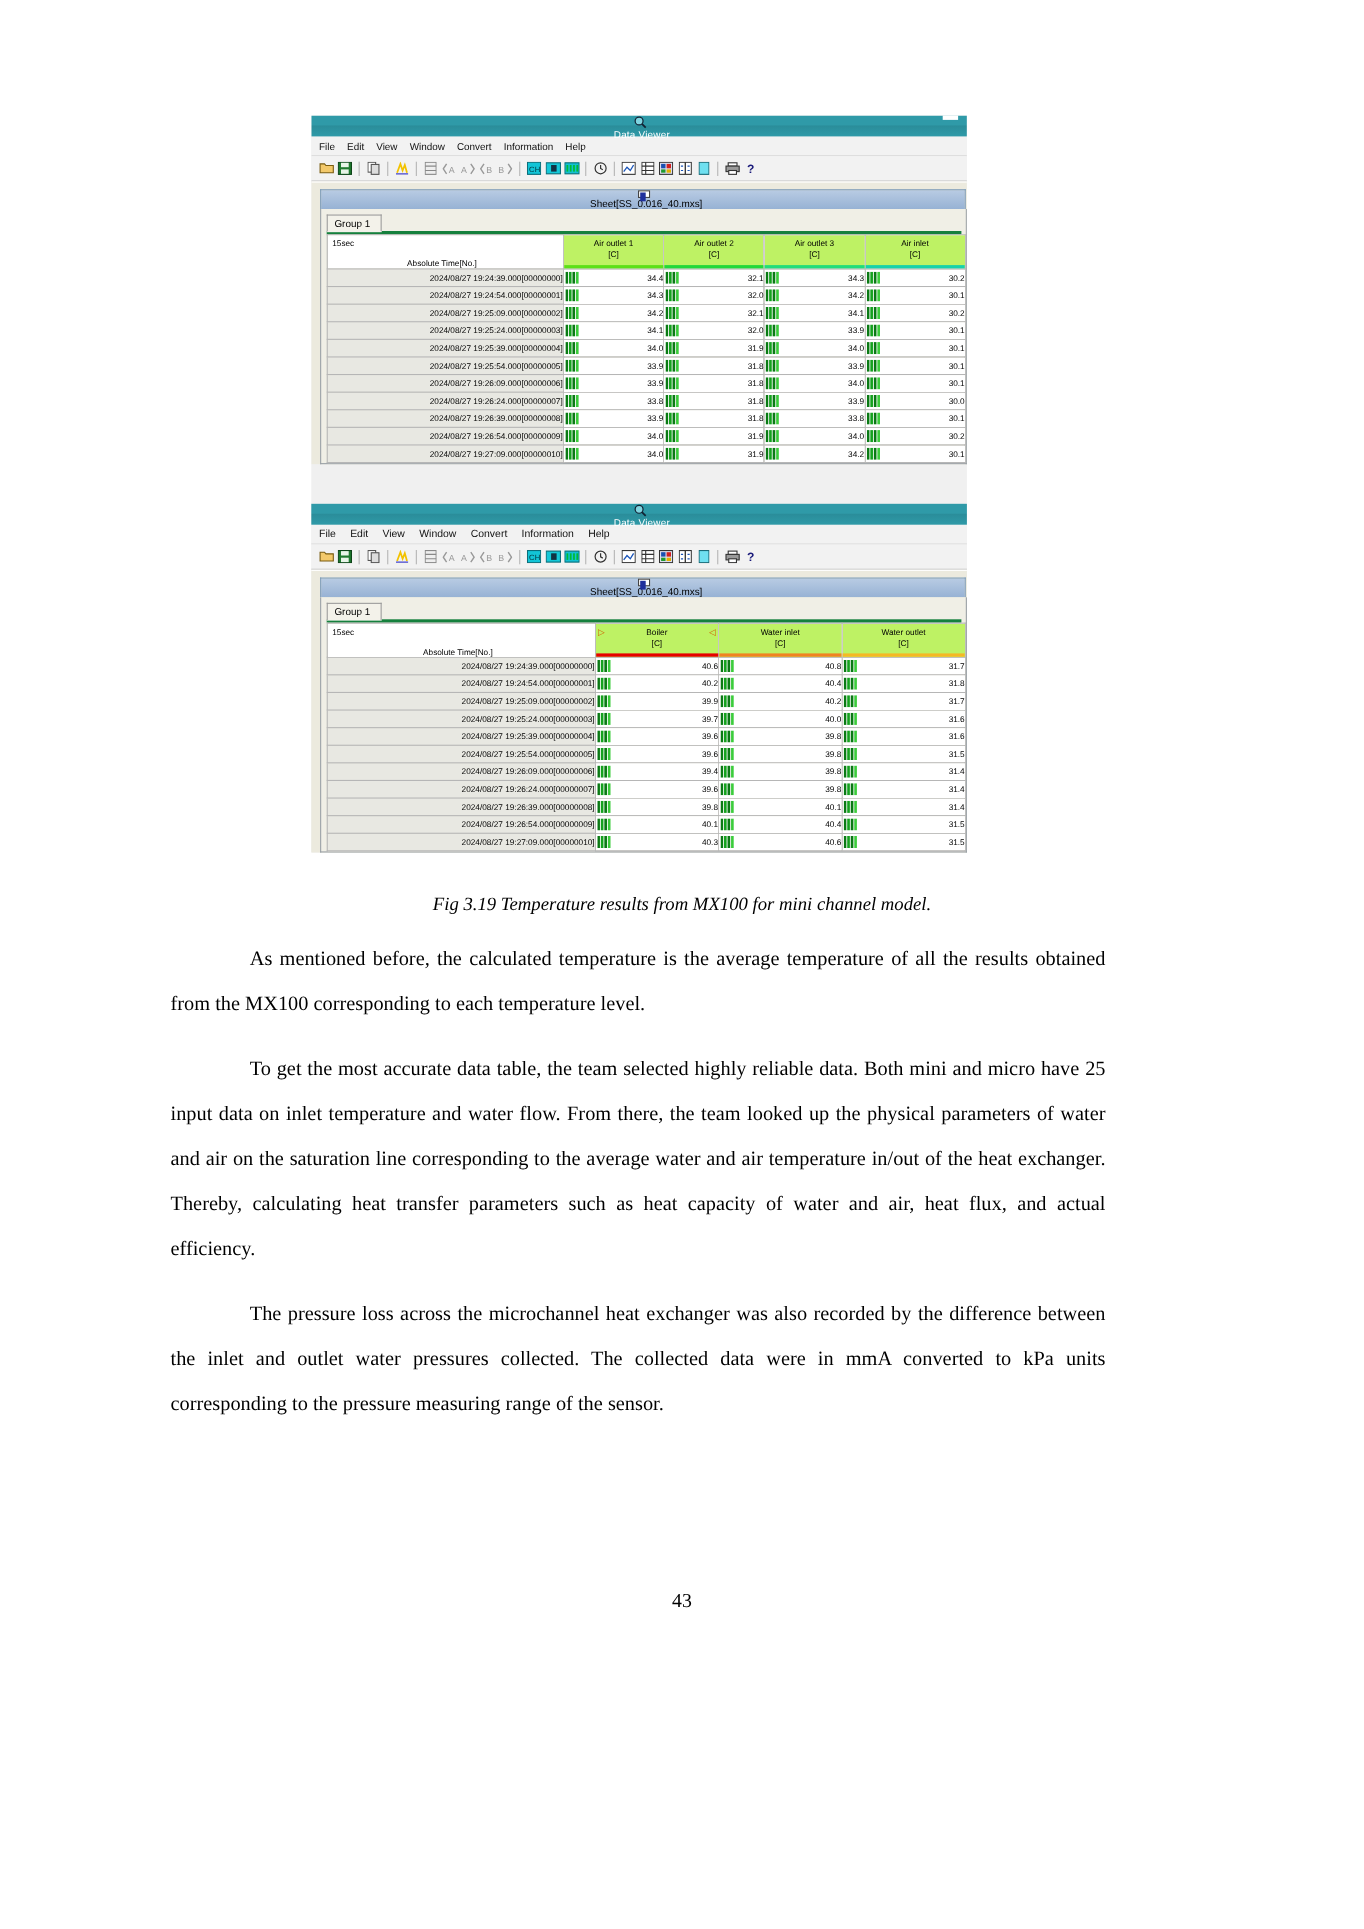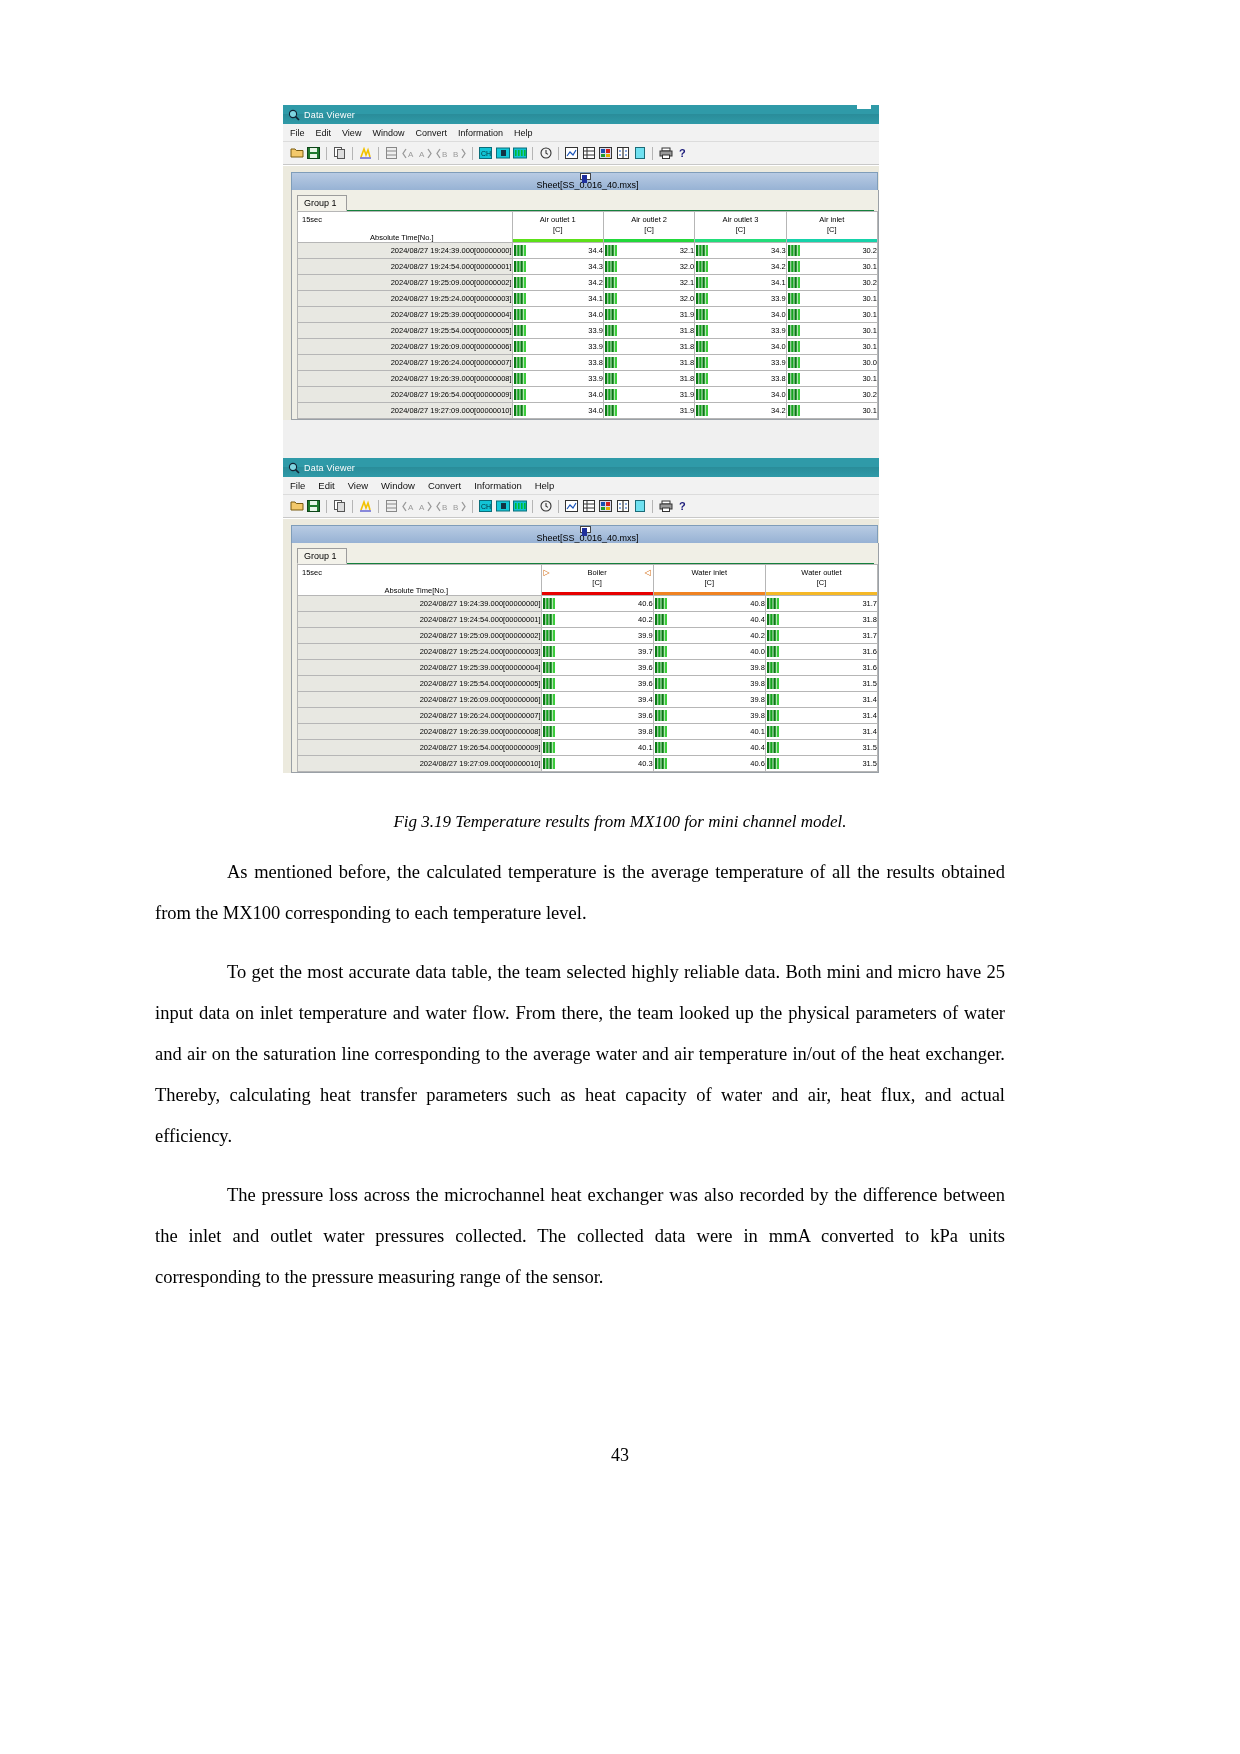--- a/index.html
+++ b/index.html
@@ -33,20 +33,21 @@
   }
   .dv-titlebar {
     height: 19px;
     background: linear-gradient(to bottom, #2f9aa8 0%, #2f9aa8 45%, #2a8d9a 50%, #2f9aa8 100%);
     display: flex;
     align-items: center;
     padding-left: 5px;
     color: #ffffff;
     font-size: 9px;
     position: relative;
+    flex-direction: column;
   }
   .dv-titlebar .title-ico {
     width: 12px; height: 12px;
     margin-right: 4px;
     display: inline-block;
     position: relative;
   }
   .dv-titlebar .title-ico svg { display:block; }
   .dv-title-text { letter-spacing: 0.2px; }
   .dv-title-divot {
@@ -127,21 +128,21 @@
     background: #f0efe6;
     border: 1px solid #9aa0a6;
     border-top: none;
     padding: 4px 0 0 5px;
   }
 
   .tabstrip {
     display: flex;
     align-items: flex-end;
     height: 16px;
-    border-bottom: 1px solid #15803d;
+    border-bottom: 3px solid #15803d;
     margin-right: 4px;
   }
   .tab {
     font-size: 9px;
     padding: 2px 9px 2px 6px;
     background: #f3f2ea;
     border: 1px solid #9c9c9c;
     border-bottom: 1px solid #f3f2ea;
     position: relative;
     top: 1px;
@@ -153,21 +154,21 @@
     width: 100%;
     font-family: "Liberation Sans", sans-serif;
     table-layout: fixed;
   }
   table.dv-grid th, table.dv-grid td {
     border: 1px solid #b6b6b6;
     padding: 0;
     font-weight: normal;
   }
   .hdr-cell {
-    background: #ffffff;
+    background: #bef264;
     height: 30px;
     vertical-align: top;
     position: relative;
     font-size: 7.5px;
     color: #000;
     text-align: center;
   }
   .hdr-cell .hname { display:block; margin-top: 3px; }
   .hdr-cell .hunit { display:block; margin-top: 1px; }
   .hdr-cell .colorbar {

